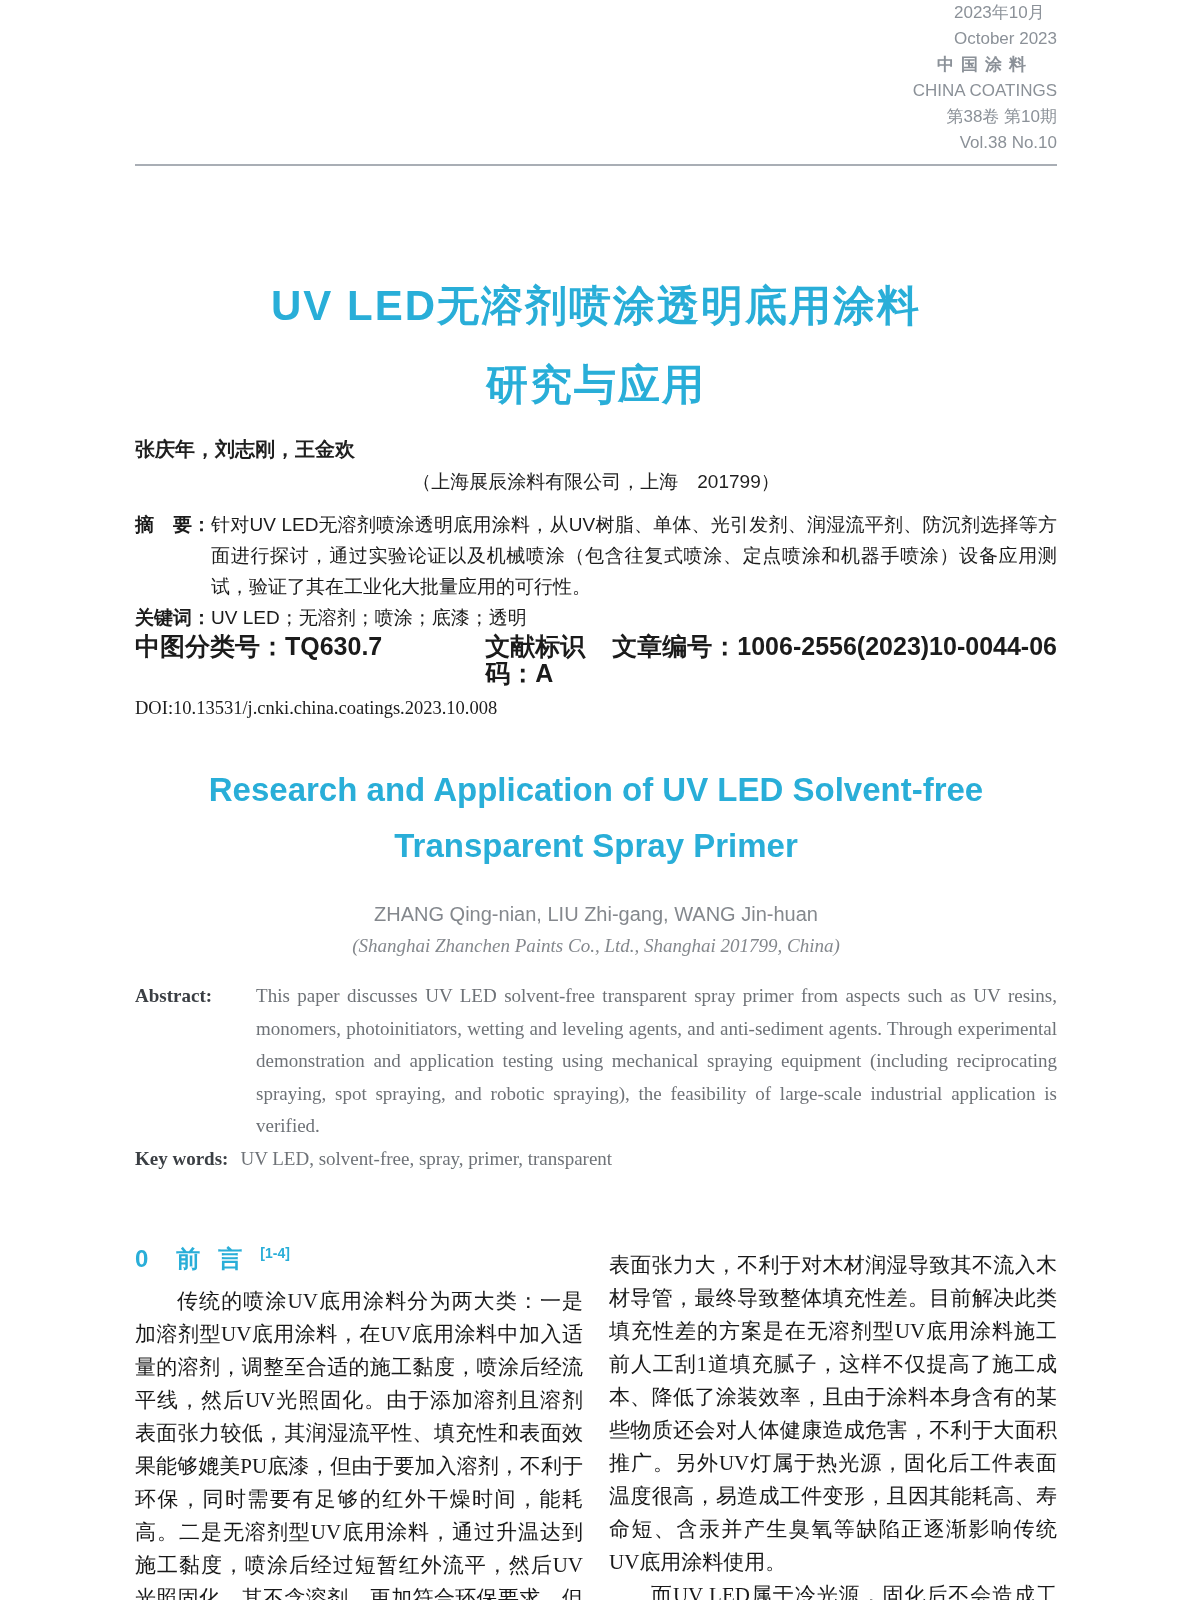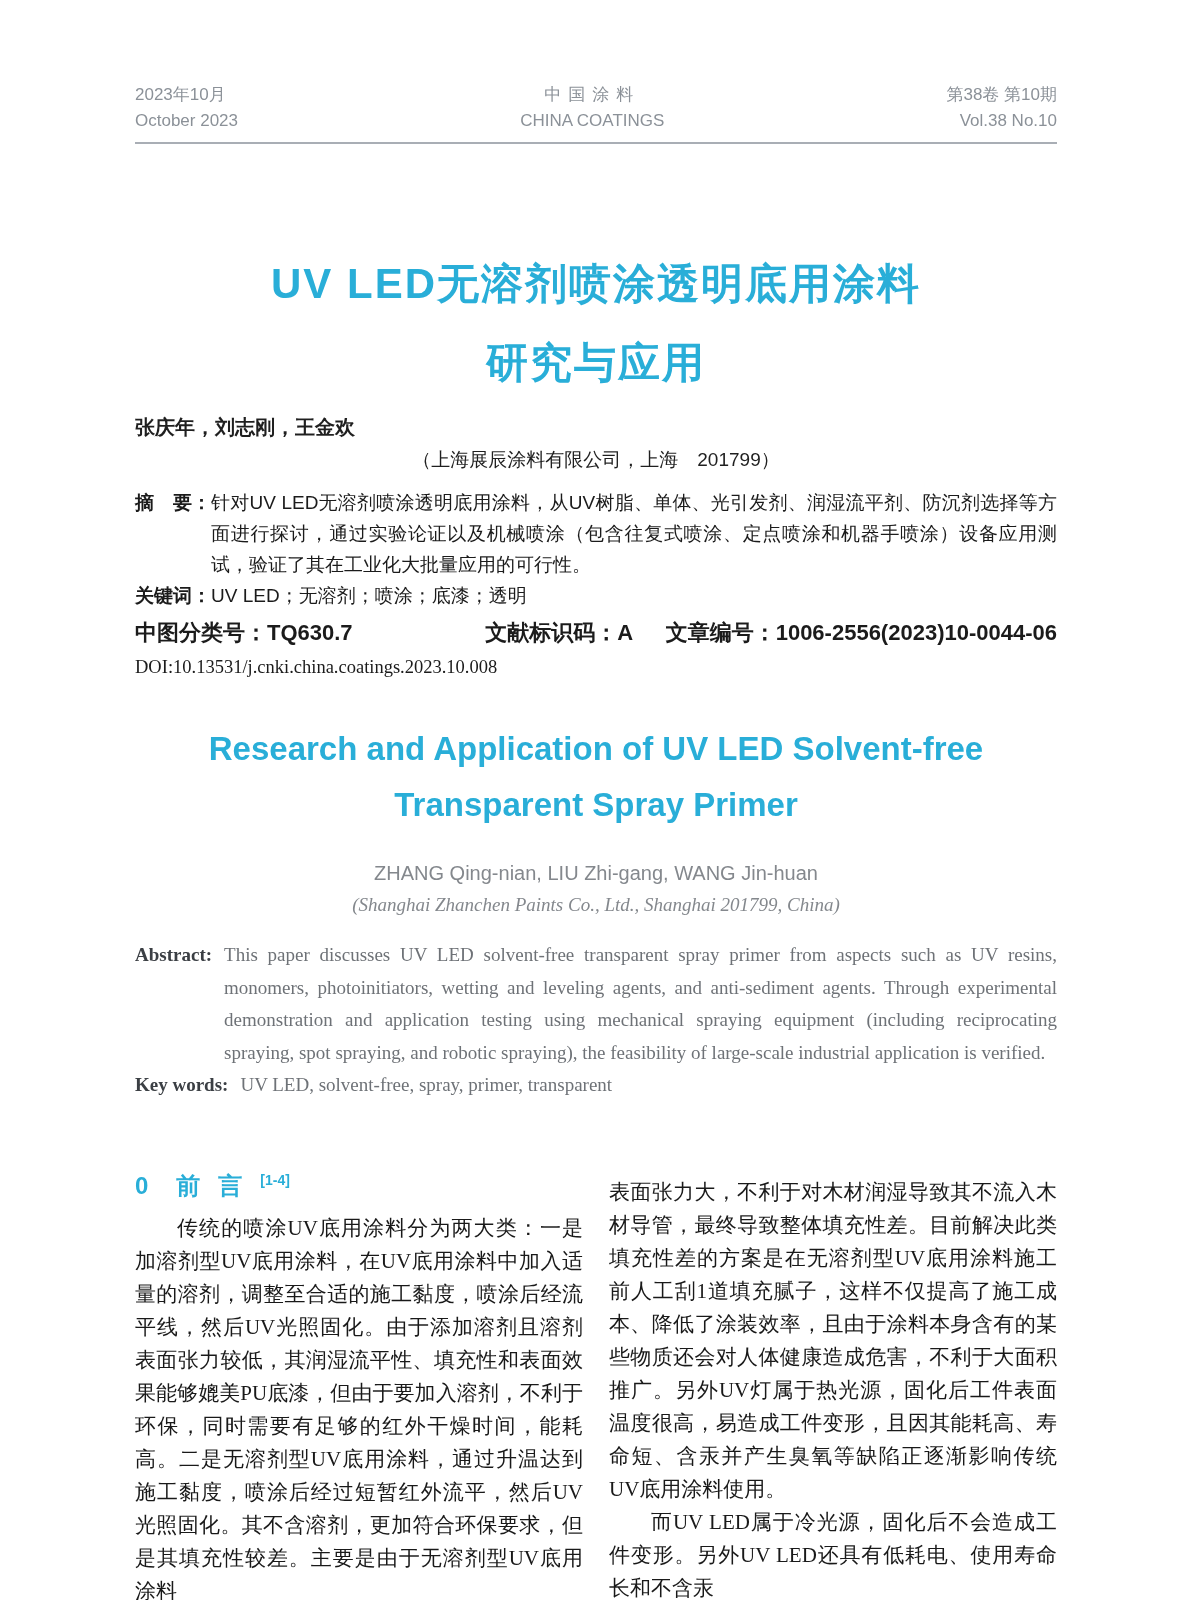--- a/index.html
+++ b/index.html
@@ -10,34 +10,34 @@
     position: relative;
     overflow: hidden;
     font-family: "Liberation Sans", sans-serif;
     color: #1b1b1b;
     box-sizing: border-box;
   }
   .content { padding: 0 130px 0 135px; }
 
   
   .journal-header {
-    margin-top: 82px;
     display: flex;
     justify-content: space-between;
     align-items: flex-end;
     border-bottom: 2px solid #a9aeb5;
     padding-bottom: 8px;
     color: #8b9198;
     font-size: 17px;
     line-height: 26px;
+    flex-direction: column;
   }
   .jh-cell { white-space: nowrap; }
   .jh-center { text-align: center; }
   .jh-right { text-align: right; }
-  .jh-cn-spaced { letter-spacing: 7px; }
+  .jh-cn-spaced { letter-spacing: 7px; font-weight: bold; }
 
   
   .cn-title {
     margin-top: 100px;
     text-align: center;
     color: var(--accent, #29aed8);
     font-weight: 700;
     font-size: 42px;
     line-height: 79px;
     letter-spacing: 2px;
@@ -56,21 +56,21 @@
     color: #1f1f1f;
   }
 
   
   .hang { display: flex; }
   .hang .hlabel { font-weight: 700; white-space: nowrap; }
   .hang .htext { flex: 1; text-align: justify; }
   .abstract-cn { margin-top: 14px; font-size: 19px; line-height: 31px; justify-content: space-between; }
   .keywords-cn { font-size: 19px; line-height: 31px; }
 
-  .meta-row { display: flex; margin-top: 8px; font-size: 22px; font-weight: 700; line-height: 27px; }
+  .meta-row { display: flex; font-size: 25px; font-weight: 700; line-height: 27px; }
   .meta-1 { width: 38%; }
   .meta-2 { flex: 1; }
   .meta-3 { text-align: right; white-space: nowrap; }
   .doi-line {
     margin-top: 9px;
     font-family: "Liberation Serif", serif;
     font-size: 18.5px;
     line-height: 24px;
   }
 
@@ -90,20 +90,21 @@
     font-family: "Liberation Serif", serif; font-style: italic; font-size: 19px; line-height: 28px;
   }
 
   
   .abstract-en {
     margin-top: 20px;
     font-family: "Liberation Serif", serif;
     font-size: 19px;
     line-height: 32.5px;
     color: #6e7277;
+    gap: 32px;
   }
   .abstract-en .hlabel, .keywords-en .hlabel { color: #3b3f44; padding-right: 12px; }
   .keywords-en {
     font-family: "Liberation Serif", serif;
     font-size: 19px;
     line-height: 32.5px;
     color: #6e7277;
     align-items: center;
   }
 

